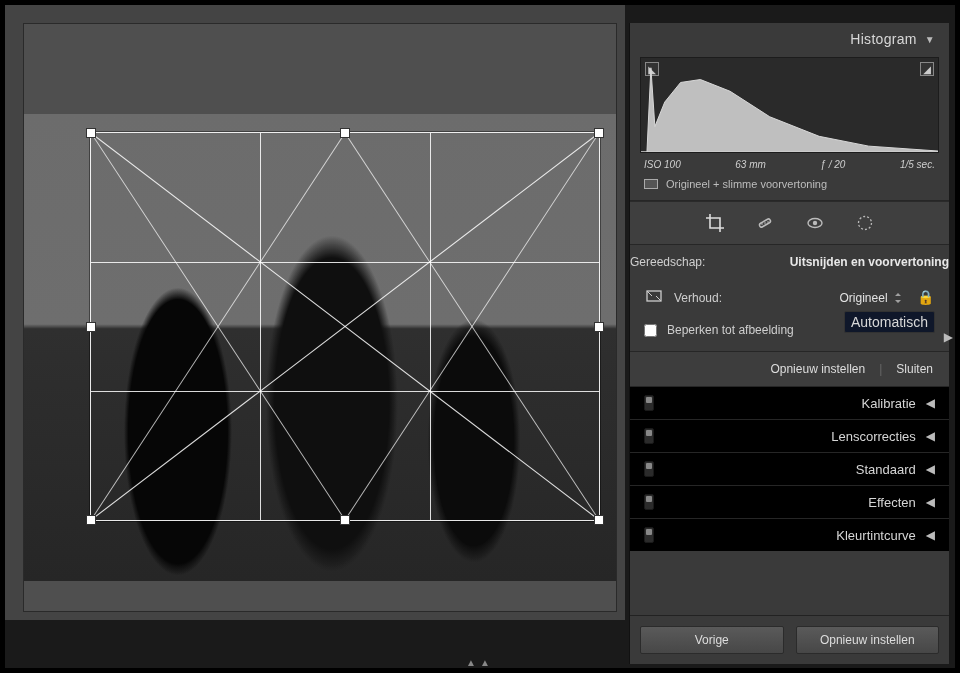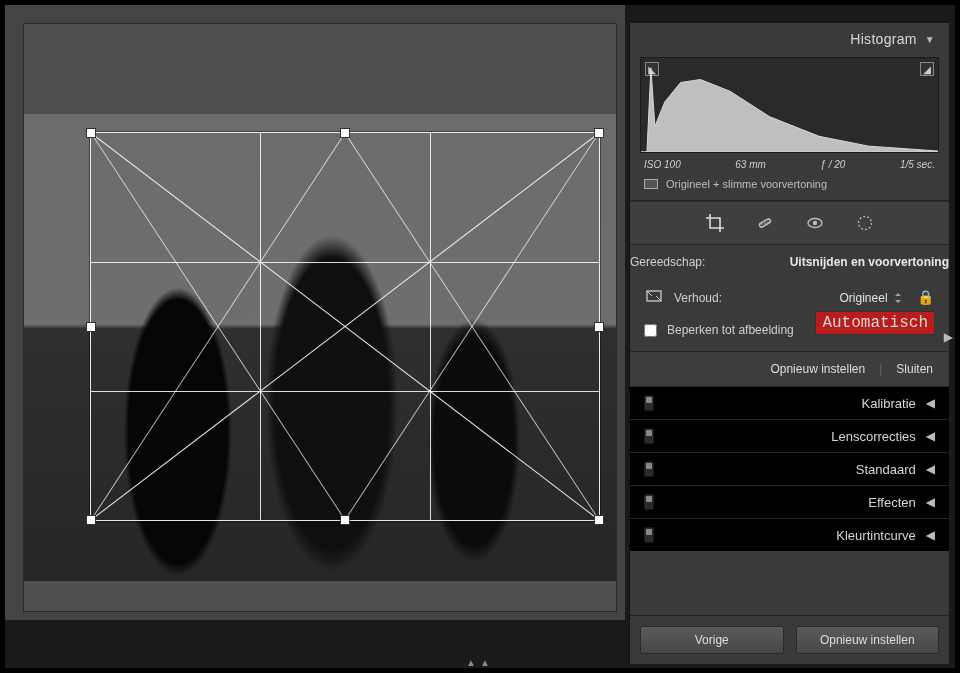--- a/index.html
+++ b/index.html
@@ -61,21 +61,21 @@
   .tool.active { color:#e9e9e9; }
 
   .tool-title-row { display:flex; justify-content:space-between; padding:10px 0; color:#cfcfcf; }
   .tool-title-row .title-r { color:#e8e8e8; font-weight:600; font-size:12px; white-space:nowrap; }
 
   .ctrl-row { display:flex; align-items:flex-end; padding:8px 14px; gap:10px; }
   .ctrl-row .label { color:#cfcfcf; min-width:48px; }
   .ctrl-row .value { margin-left:auto; color:#e2e2e2; }
   .ctrl-row .ico { width:20px; display:flex; justify-content:center; }
   .lock { color:#d7a83e; font-size:14px; margin-left:6px; }
-  .auto-label { position:absolute; right:14px; margin-top:-2px; color:#d8d8d8; font-size:16px; background:#b91c1c; padding:2px 6px; border:1px solid #323232; border-radius:2px;font-family:Liberation Mono, monospace;}
+  .auto-label { position:absolute; right:14px; margin-top:-2px; color:#d8d8d8; font-size:14px; background:#0f172a; padding:2px 6px; border:1px solid #323232; border-radius:2px;}
   .slider-wrap { flex:1; position:relative; height:18px; display:flex; align-items:center; }
   .slider-track { flex:1; height:4px; background:#2b2b2b; border:1px solid #1c1c1c; border-radius:2px; position:relative;}
   .slider-thumb { position:absolute; left:52%; top:-6px; width:12px; height:14px; background:linear-gradient(#bdbdbd,#8a8a8a); border:1px solid #222; border-radius:2px; transform:translateX(-50%);}
   .num { width:40px; text-align:right; color:#e0e0e0; }
 
   .check-row { display:flex; align-items:center; gap:10px; padding:10px 14px 14px; color:#cfcfcf; }
   .check-row input { accent-color:#888; }
 
   .panel-actions { display:flex; justify-content:flex-end; gap:14px; padding:10px 16px; border-top:1px solid #262626; background:#3d3d3d; color:#ddd; }
   .panel-actions .divider { color:#666; }

